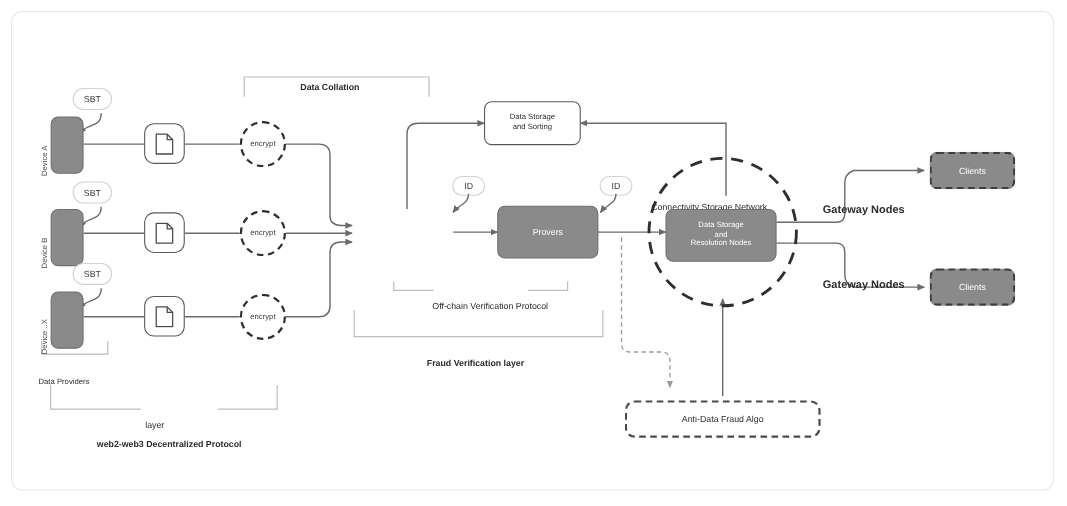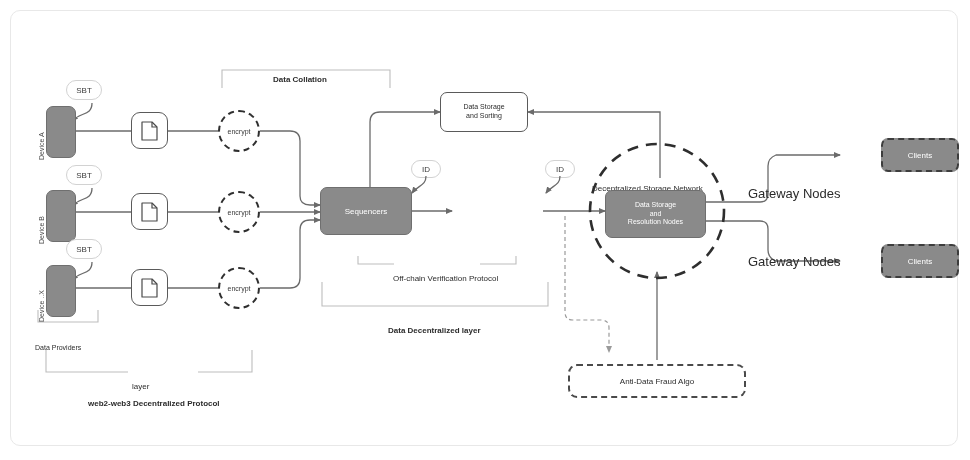--- a/index.html
+++ b/index.html
@@ -7,36 +7,36 @@
        font-family:"Liberation Sans","DejaVu Sans",sans-serif;}
   #canvas{position:relative;width:970px;height:460px;background:#ffffff;}
   #frame{position:absolute;left:10px;top:10px;width:948px;height:436px;
          border:1.5px solid #e8e8e8;border-radius:10px;box-sizing:border-box;
          background:#fff;}
   svg#wires{position:absolute;left:0;top:0;width:970px;height:460px;}
   .node{position:absolute;box-sizing:border-box;display:flex;
         align-items:center;justify-content:center;text-align:center;}
   .gray-box{background:#8a8a8a;border:1.2px solid #6f6f6f;border-radius:7px;
             color:#ffffff;}
-  .gray-box.dashed{border:2px dashed #3d3d3d;margin-left:36px;}
+  .gray-box.dashed{border:2px dashed #3d3d3d;}
   .white-box{background:#ffffff;border:1.3px solid #5a5a5a;border-radius:7px;
              color:#2b2b2b;}
   .dash-box{background:#ffffff;border:2px dashed #4a4a4a;border-radius:9px;
             color:#2b2b2b;}
   .pill{background:#ffffff;border:1.2px solid #d2d2d2;border-radius:14px;
         color:#3a3a3a;}
   .enc-circle{background:#ffffff;border:2.4px dashed #2e2e2e;border-radius:50%;
               color:#3a3a3a;}
   .doc-box{background:#ffffff;border:1.3px solid #5a5a5a;border-radius:9px;}
   .vlabel{position:absolute;color:#4a4a4a;white-space:nowrap;
           transform-origin:left top;}
   .flabel{position:absolute;color:#2b2b2b;white-space:nowrap;margin-top:16px;}
   .flabel.bold{font-weight:bold;}
   .t7{font-size:7px;}
-  .t75{font-size:13px;}
+  .t75{font-size:10px;font-weight:bold;}
   .t8{font-size:8px;}
   .lh{line-height:1.28;}
 </style>
 </head>
 <body>
 
 <div id="canvas">
   <div id="frame"></div>
 
   <svg id="wires" viewBox="0 0 970 460">
@@ -128,53 +128,53 @@
     <svg width="17" height="20" viewBox="0 0 17 20">
       <path d="M1,1 H11 L16,6 V19 H1 Z" fill="#fff" stroke="#4a4a4a" stroke-width="1.2" stroke-linejoin="round"></path>
       <path d="M11,1 V6 H16" fill="none" stroke="#4a4a4a" stroke-width="1.2"></path>
     </svg>
   </div>
 
   <div class="node enc-circle t7" style="left:218px;top:110px;width:42px;height:42px;">encrypt</div>
   <div class="node enc-circle t7" style="left:218px;top:191px;width:42px;height:42px;">encrypt</div>
   <div class="node enc-circle t7" style="left:218px;top:267px;width:42px;height:42px;">encrypt</div>
 
-  <div class="node gray-box t8" style="left:320px;top:187px;width:92px;height:48px;">Sequencers</div>
 
+  <div class="node gray-box t8" style="left:452px;top:187px;width:92px;height:48px;">Provers</div>
 
   <div class="node white-box t7 lh" style="left:440px;top:92px;width:88px;height:40px;
        flex-direction:column;">
     <span>Data Storage</span>
     <span>and Sorting</span>
   </div>
 
   <div class="node pill t8" style="left:411px;top:160px;width:30px;height:18px;">ID</div>
   <div class="node pill t8" style="left:545px;top:160px;width:30px;height:18px;">ID</div>
   <svg style="position:absolute;left:405px;top:176px;width:40px;height:24px;">
     <path d="M21,0 C21,10 13,9 7,17" fill="none" stroke="#6b6b6b" stroke-width="1.3" marker-end="url(#arw)"></path>
   </svg>
   <svg style="position:absolute;left:539px;top:176px;width:40px;height:24px;">
     <path d="M21,0 C21,10 13,9 7,17" fill="none" stroke="#6b6b6b" stroke-width="1.3" marker-end="url(#arw)"></path>
   </svg>
 
-  <div class="flabel t8" style="left:592px;top:168px;color:#2b2b2b;">Decentralized Storage Network</div>
+  <div class="flabel t8" style="left:592px;top:168px;color:#2b2b2b;">Connectivity Storage Network</div>
   <div class="node gray-box t7 lh" style="left:605px;top:190px;width:101px;height:48px;
        flex-direction:column;">
     <span>Data Storage</span>
     <span>and</span>
     <span>Resolution Nodes</span>
   </div>
 
   <div class="flabel t75" style="left:748px;top:170px;">Gateway Nodes</div>
   <div class="flabel t75" style="left:748px;top:238px;">Gateway Nodes</div>
 
   <div class="node gray-box dashed t8" style="left:845px;top:138px;width:78px;height:34px;">Clients</div>
   <div class="node gray-box dashed t8" style="left:845px;top:244px;width:78px;height:34px;">Clients</div>
 
   <div class="node dash-box t8" style="left:568px;top:364px;width:178px;height:34px;">Anti-Data Fraud Algo</div>
 
   <div class="flabel t8 bold" style="left:273px;top:59px;">Data Collation</div>
   <div class="flabel t7" style="left:35px;top:328px;">Data Providers</div>
   <div class="flabel t8" style="left:393px;top:258px;">Off-chain Verification Protocol</div>
-  <div class="flabel t8 bold" style="left:388px;top:310px;">Data Decentralized layer</div>
+  <div class="flabel t8 bold" style="left:388px;top:310px;">Fraud Verification layer</div>
   <div class="flabel t8" style="left:132px;top:366px;">layer</div>
   <div class="flabel t8 bold" style="left:88px;top:383px;">web2-web3 Decentralized Protocol</div>
 </div>
 
 </body></html>

